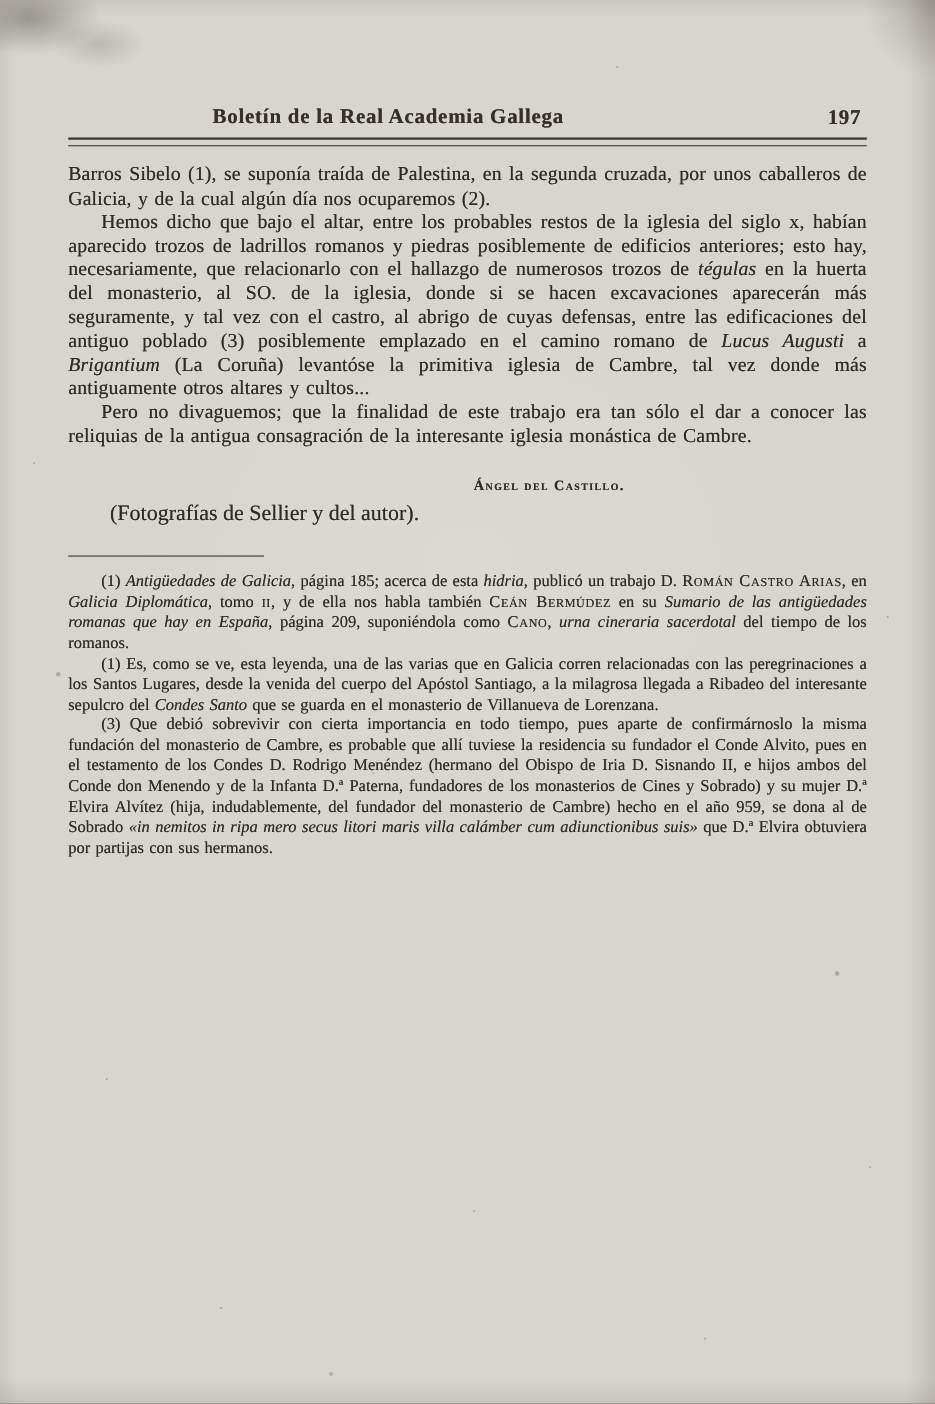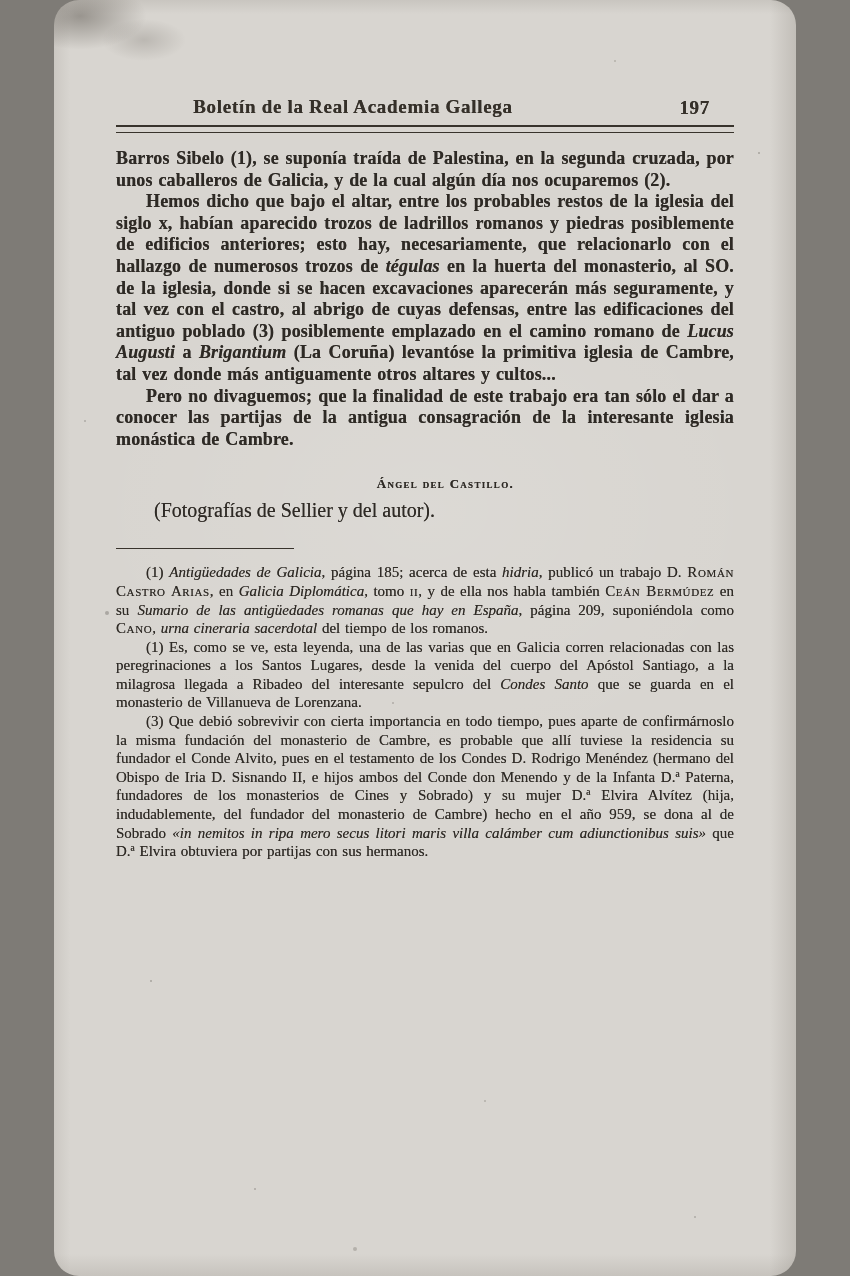--- a/index.html
+++ b/index.html
@@ -1,35 +1,34 @@
 <!DOCTYPE html>
 <html lang="es"><head>
 <meta charset="utf-8">
 <title>Boletín de la Real Academia Gallega — p. 197</title>
 <style>
   * { margin:0; padding:0; box-sizing:border-box; }
   html, body { background:#7e7b76; }
   .page {
     position:relative;
-    width:742px; height:1276px;
+    width:850px; height:1276px;
     margin:0 auto;
     color:#2e2a25;
     font-family:"Liberation Serif","DejaVu Serif",serif;
     background-color:#d8d5d0;
     background-image:
       radial-gradient(ellipse 95px 48px at 26px 16px, rgba(58,52,44,0.40), rgba(58,52,44,0) 70%),
       radial-gradient(ellipse 60px 30px at 90px 40px, rgba(58,52,44,0.18), rgba(58,52,44,0) 70%),
       radial-gradient(circle 85px at 850px 6px, rgba(72,65,56,0.30), rgba(72,65,56,0) 75%),
       linear-gradient(to left, rgba(92,85,75,0.18), rgba(92,85,75,0) 26px),
       linear-gradient(to right, rgba(92,85,75,0.10), rgba(92,85,75,0) 16px),
       linear-gradient(to bottom, rgba(92,85,75,0.12), rgba(92,85,75,0) 14px),
       linear-gradient(to top, rgba(92,85,75,0.14), rgba(92,85,75,0) 22px),
       radial-gradient(ellipse 430px 340px at 50% 40%, rgba(255,255,255,0.10), rgba(0,0,0,0) 80%);
     overflow:hidden;
-    border-radius:25px;
   }
   .specks { position:absolute; inset:0; pointer-events:none; }
   .specks::before {
     content:""; position:absolute; left:0; top:0; width:2px; height:2px; border-radius:50%;
     background:rgba(55,49,42,0.0);
     box-shadow:
       118px 246px 0 0 rgba(55,49,42,0.35),
       704px 152px 0 0 rgba(55,49,42,0.30),
       52px 612px 0 1px rgba(55,49,42,0.28),
       806px 560px 0 0 rgba(55,49,42,0.32),
@@ -47,36 +46,36 @@
   .content { padding:96px 62px 0 62px; }
 
   .page-header {
     position:relative; height:26px;
     text-align:center;
     font-weight:bold; font-size:19px; letter-spacing:0.7px;
     color:#353029;
     text-shadow:0 0 0.6px rgba(45,40,34,0.85);
   }
   .journal-title { display:inline-block; transform:translateX(-72px); }
-  .page-number { position:absolute; right:24px; top:1px; font-size:19px; }
+  .page-number { position:absolute; right:5px; top:1px; font-size:19px; }
 
   .header-rule {
     margin-top:3px; height:8px;
     border-top:2.5px solid #38332c;
     border-bottom:1.4px solid #38332c;
   }
 
   .article-body {
     margin-top:15px;
     font-size:18px; line-height:21.6px;
     text-align:justify;
     word-spacing:1.2px; letter-spacing:0.15px;
     text-shadow:0 0 0.5px rgba(46,42,37,0.75);
   }
-  .article-body p { margin:0;font-weight:bold; }
+  .article-body p { margin:0; }
   p.indent { text-indent:30px; }
   .it { font-style:italic; }
   .sc { font-variant:small-caps; letter-spacing:0.6px; }
 
   .signature {
     margin-top:26px; padding-right:220px;
     text-align:right;
     font-variant:small-caps; font-weight:bold;
     font-size:13px; letter-spacing:1.3px;
     text-shadow:0 0 0.5px rgba(46,42,37,0.75);
@@ -108,21 +107,21 @@
     <header class="page-header">
       <span class="journal-title">Boletín de la Real Academia Gallega</span>
       <span class="page-number">197</span>
     </header>
 
     <div class="header-rule"></div>
 
     <main class="article-body">
         <p><span>Barros Sibelo (1), se suponía traída de Palestina, en la segunda cruzada, por unos caballeros de Galicia, y de la cual algún día nos ocuparemos (2).</span></p>
         <p class="indent"><span>Hemos dicho que bajo el altar, entre los probables restos de la iglesia del siglo x, habían aparecido trozos de ladrillos romanos y piedras posiblemente de edificios anteriores; esto hay, necesariamente, que relacionarlo con el hallazgo de numerosos trozos de </span><span class="it">tégulas</span><span> en la huerta del monasterio, al SO. de la iglesia, donde si se hacen excavaciones aparecerán más seguramente, y tal vez con el castro, al abrigo de cuyas defensas, entre las edificaciones del antiguo poblado (3) posiblemente emplazado en el camino romano de </span><span class="it">Lucus Augusti</span><span> a </span><span class="it">Brigantium</span><span> (La Coruña) levantóse la primitiva iglesia de Cambre, tal vez donde más antiguamente otros altares y cultos...</span></p>
-        <p class="indent"><span>Pero no divaguemos; que la finalidad de este trabajo era tan sólo el dar a conocer las partijas de la antigua consagración de la interesante iglesia monástica de Cambre.</span></p>
+        <p class="indent"><span>Pero no divaguemos; que la finalidad de este trabajo era tan sólo el dar a conocer las reliquias de la antigua consagración de la interesante iglesia monástica de Cambre.</span></p>
       </main>
 
     <div class="signature">Ángel del Castillo.</div>
 
     <div class="credit">(Fotografías de Sellier y del autor).</div>
 
     <div class="footnote-rule"></div>
 
     <section class="footnotes">
         <p><span>(1) </span><span class="it">Antigüedades de Galicia</span><span>, página 185; acerca de esta </span><span class="it">hidria</span><span>, publicó un trabajo D. </span><span class="sc">Román Castro Arias</span><span>, en </span><span class="it">Galicia Diplomática</span><span>, tomo </span><span class="sc">ii</span><span>, y de ella nos habla también </span><span class="sc">Ceán Bermúdez</span><span> en su </span><span class="it">Sumario de las antigüedades romanas que hay en España</span><span>, página 209, suponiéndola como </span><span class="sc">Cano</span><span>, </span><span class="it">urna cineraria sacerdotal</span><span> del tiempo de los romanos.</span></p>

